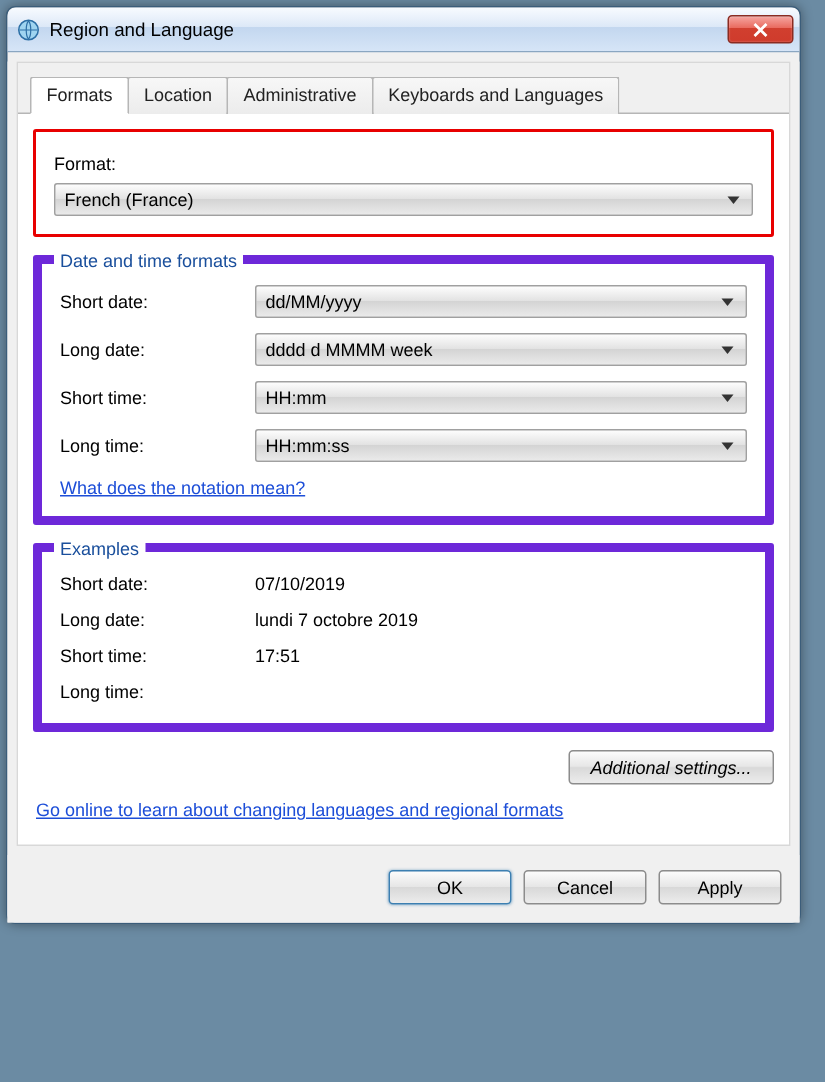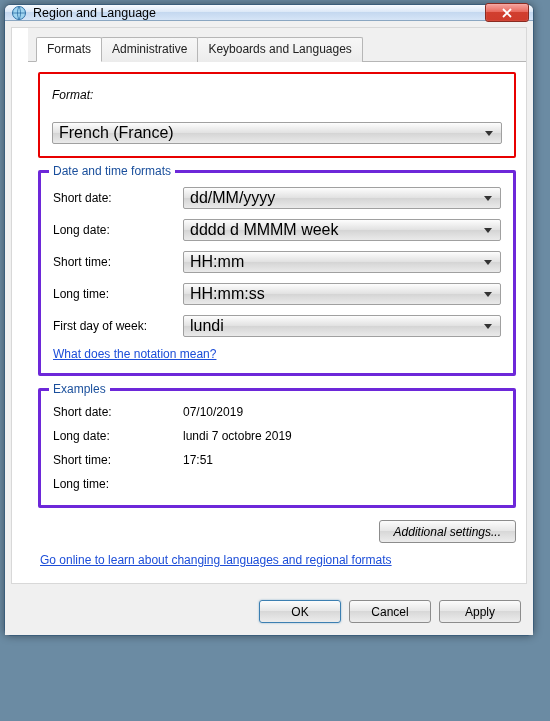--- a/index.html
+++ b/index.html
@@ -14,21 +14,21 @@
   }
   .window {
     width: 530px;
     margin: 4px 4px;
     background: #f0f0f0;
     border: 1px solid #3b5d7a;
     border-radius: 6px;
     box-shadow: 0 0 8px rgba(0,0,0,0.4);
   }
   .titlebar {
-    height: 16px;
+    height: 30px;
     background: linear-gradient(to bottom, #f8fbff 0%, #dce8f7 45%, #c3d7ef 46%, #d6e5f7 100%);
     border-bottom: 1px solid #8aa6c1;
     border-radius: 6px 6px 0 0;
     display: flex;
     align-items: center;
     padding: 0 4px 0 6px;
   }
   .title-icon {
     width: 16px; height: 16px;
     margin-right: 6px;
@@ -41,21 +41,21 @@
     width: 44px; height: 19px;
     background: linear-gradient(to bottom, #f5a5a0 0%, #e96a5e 45%, #d13f2f 46%, #cf3b2c 100%);
     border: 1px solid #8a2b21;
     border-radius: 3px;
     display: flex; align-items: center; justify-content: center;
     color: #fff;
     box-shadow: inset 0 0 1px rgba(255,255,255,0.6);
   }
   .close-btn svg { width: 12px; height: 10px; }
   .client {
-    padding: 8px 10px 10px 26px;
+    padding: 8px 10px 10px 10px;
     background: #fff;
     margin: 6px;
     border: 1px solid #d8d8d8;
   }
   .tabs {
     display: flex;
     border-bottom: 1px solid #b6b6b6;
     margin: -8px -10px 10px -10px;
     padding: 8px 8px 0 8px;
     background: #f0f0f0;
@@ -71,47 +71,47 @@
     top: 1px;
     border-radius: 2px 2px 0 0;
     font-size: 12px;
   }
   .tab.active {
     background: #fff;
     border-bottom: 1px solid #fff;
     z-index: 2;
   }
   .groupbox {
-    border: 3px solid #6d28d9;
+    border: 6px solid #6d28d9;
     border-radius: 2px;
     padding: 14px 12px 12px 12px;
     margin-bottom: 12px;
     position: relative;
   }
   .groupbox.red { border: 2px solid #e80000; }
   .gb-legend {
     position: absolute;
     top: -9px; left: 8px;
     background: #fff;
     padding: 0 4px;
     color: #1a4f9c;
     font-size: 12px;
   }
-  .gb-label-plain { color: #000; margin-bottom: 20px; font-style: italic; }
+  .gb-label-plain { color: #000; margin-bottom: 6px; }
   .dropdown {
     width: 100%;
     height: 22px;
     border: 1px solid #a0a0a0;
     border-radius: 2px;
     background: linear-gradient(to bottom,#fdfdfd,#e2e2e2 48%,#d4d4d4 50%,#eaeaea);
     display: flex;
     align-items: center;
     padding: 0 22px 0 6px;
     position: relative;
-    font-size: 16px;
+    font-size: 12px;
   }
   .dropdown::after {
     content: "";
     position: absolute;
     right: 8px; top: 50%;
     margin-top: -2px;
     border-left: 4px solid transparent;
     border-right: 4px solid transparent;
     border-top: 5px solid #333;
   }
@@ -169,20 +169,21 @@
           <path d="M2 1l8 8M10 1l-8 8" stroke="#fff" stroke-width="1.8"></path>
         </svg>
     </div>
   </div>
 
   <div style="background:#f0f0f0;">
     <div class="client">
 
       <div class="tabs">
         <div class="tab active"><span>Formats</span></div>
+        <div class="tab"><span>Location</span></div>
         <div class="tab"><span>Administrative</span></div>
         <div class="tab"><span>Keyboards and Languages</span></div>
       </div>
 
       <div class="groupbox red">
         <div class="gb-label-plain">Format:</div>
         <div class="dropdown">
           <span>French (France)</span>
         </div>
       </div>
@@ -207,26 +208,20 @@
           <div class="dropdown">
               <span>HH:mm</span>
             </div>
         </div>
         <div class="row">
           <div class="row-label">Long time:</div>
           <div class="dropdown">
               <span>HH:mm:ss</span>
             </div>
         </div>
-        <div class="row">
-          <div class="row-label">First day of week:</div>
-          <div class="dropdown">
-              <span>lundi</span>
-            </div>
-        </div>
 
         <div class="link">What does the notation mean?</div>
       </div>
 
       <div class="groupbox examples">
         <div class="gb-legend">Examples</div>
         <div class="row">
           <div class="ex-label">Short date:</div>
           <div class="ex-val">07/10/2019</div>
         </div>

